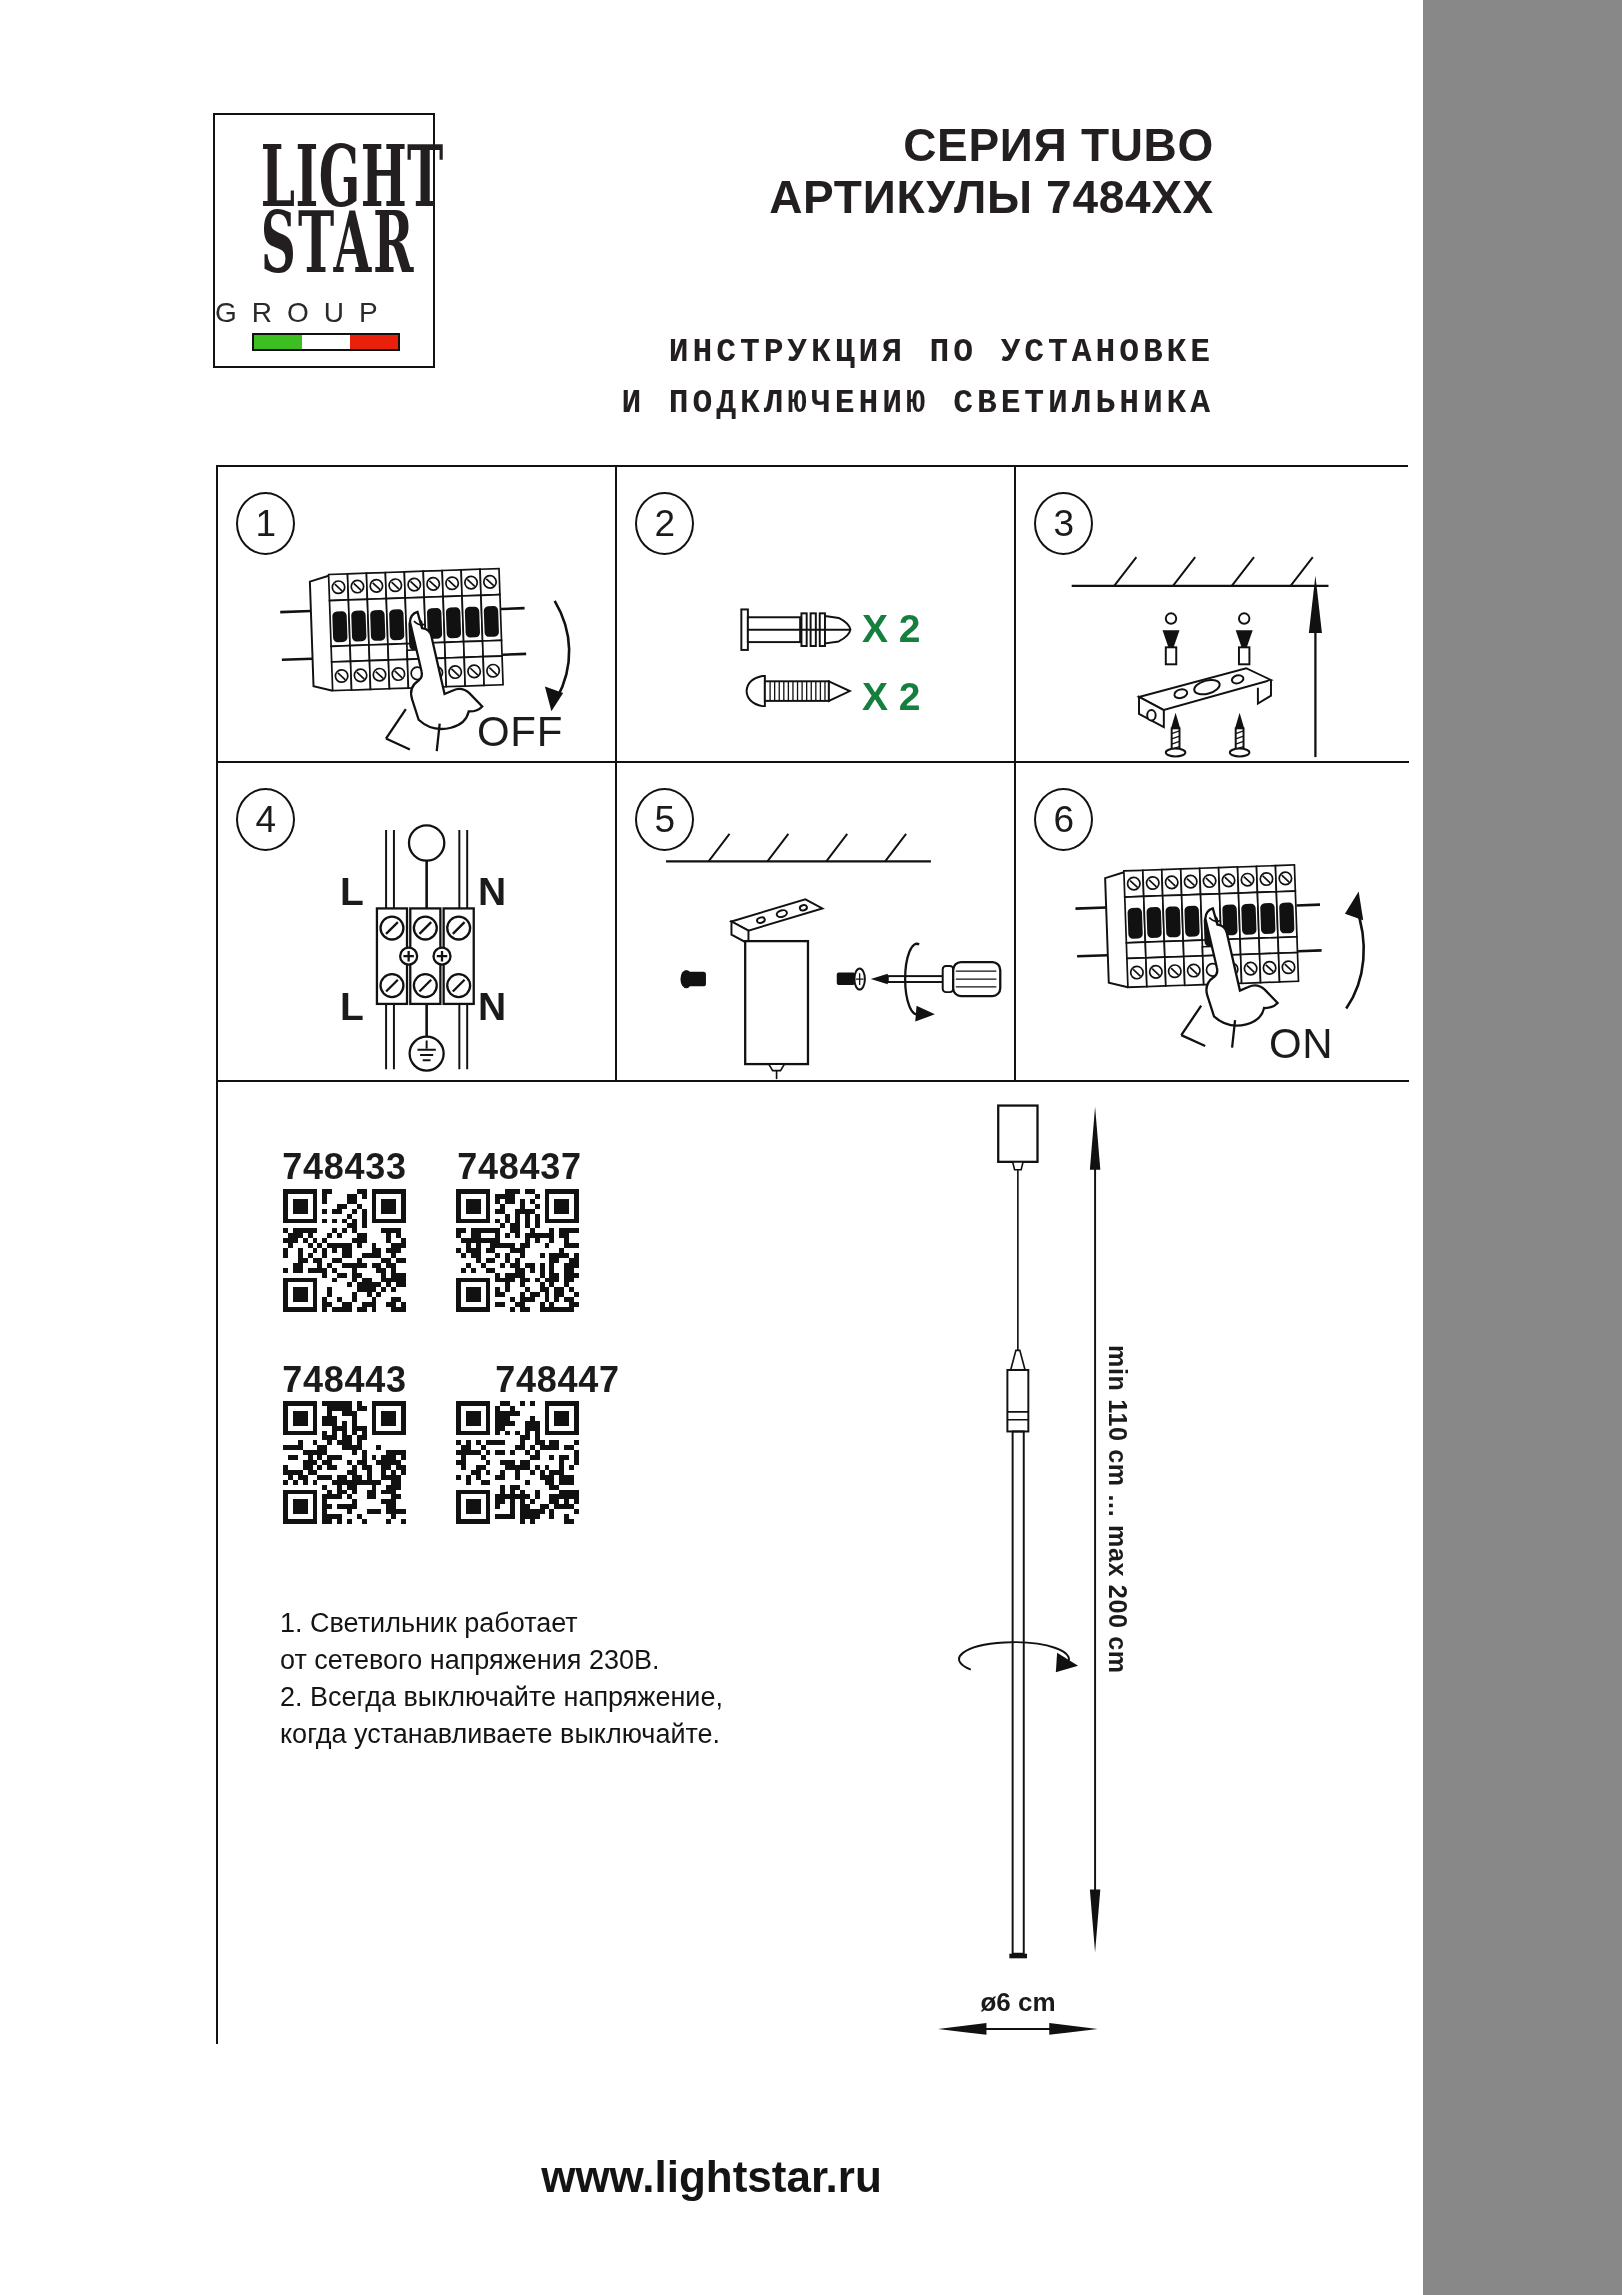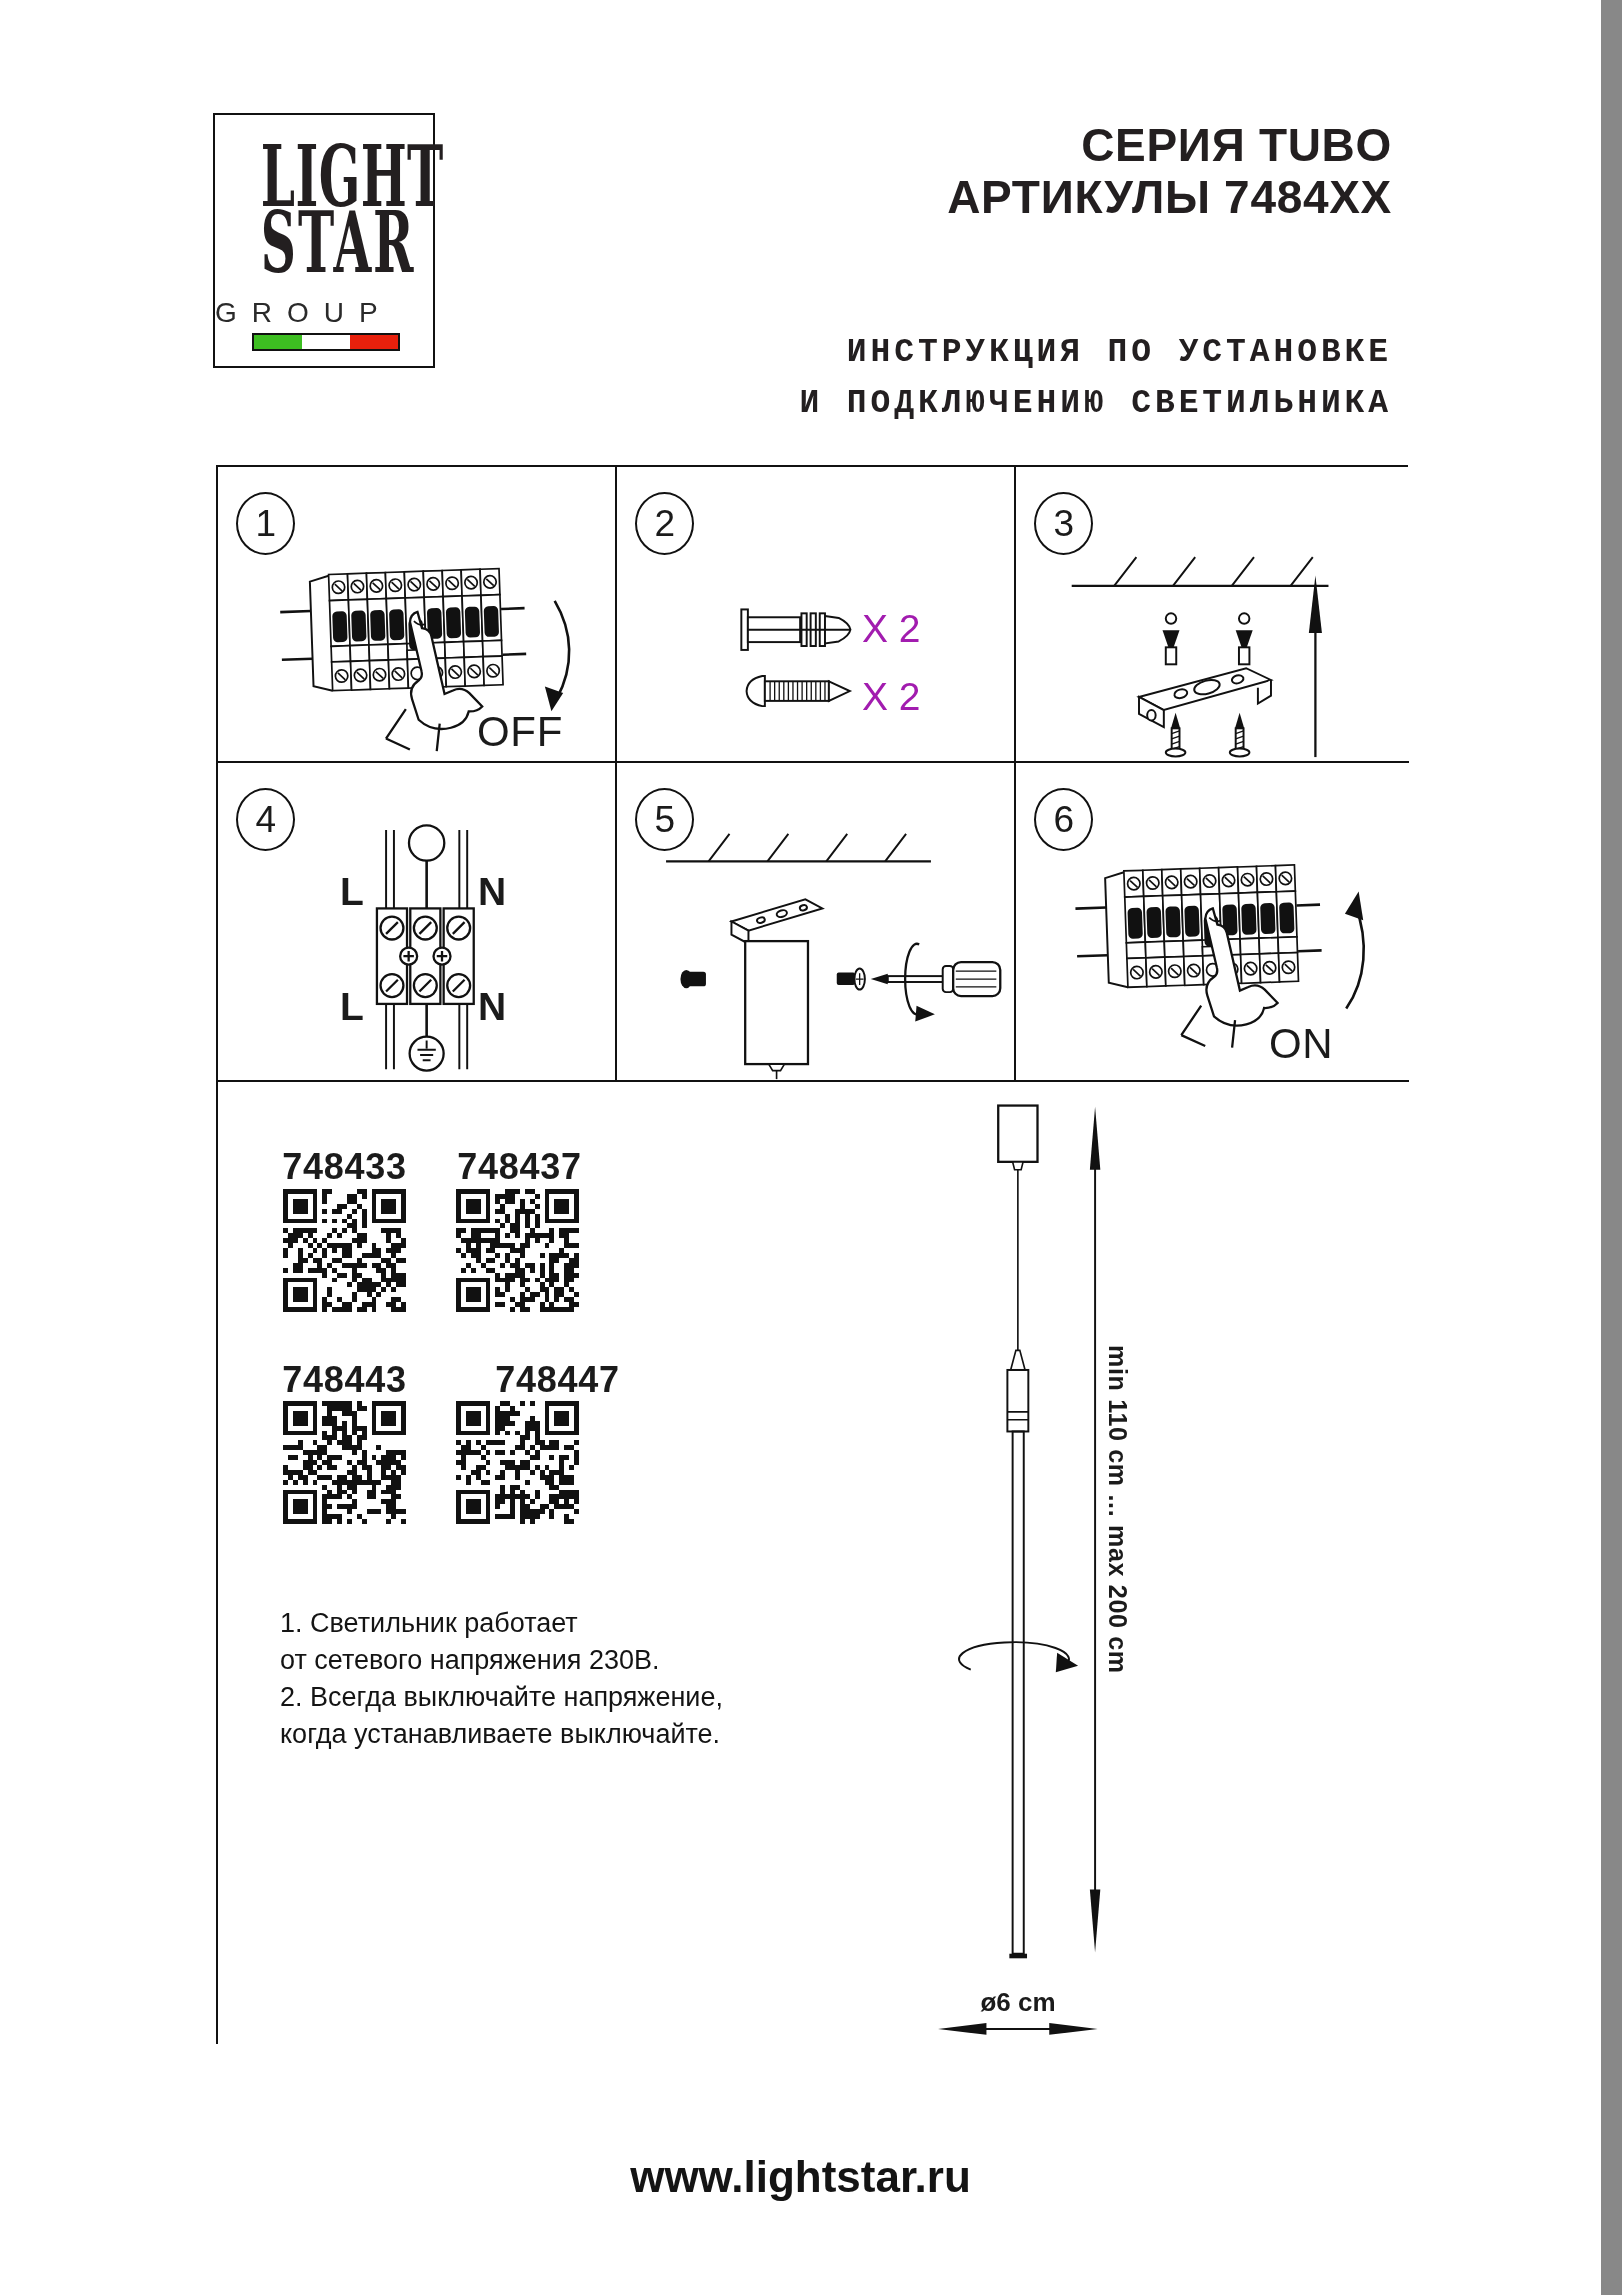--- a/index.html
+++ b/index.html
@@ -1,18 +1,18 @@
 <!DOCTYPE html>
 <html style="font-size:10.5px"><head>
 <meta charset="utf-8">
 <style>
   * { margin:0; padding:0; box-sizing:border-box; }
   html,body { background:#888; }
   .page {
-    position:relative; width:1601px; height:2295px; background:#ffffff;
+    position:relative; width:1423px; height:2295px; background:#ffffff;
     font-family:"Liberation Sans", sans-serif; color:#1b1b1b; overflow:hidden;
   }
   
   .logo-box { position:absolute; left:213px; top:113px; width:222px; height:255px; border:2.6px solid #111; }
   .logo-serif { position:absolute; left:0; width:100%; text-align:center;
     font-family:"DejaVu Serif", serif; font-weight:bold; font-size:84px; line-height:1;
     transform:scaleX(0.58); letter-spacing:0.7px; color:#231f20; }
   .logo-l1 { top:19.6px; }
   .logo-l2 { top:86px; letter-spacing:3.3px; }
   .logo-group { position:absolute; top:182px; left:0; width:100%; 
@@ -34,21 +34,21 @@
   .c3 { left:798px; top:0;     width:393px;  height:296px; }
   .c4 { left:0;      top:296px; width:399px;  height:319px; }
   .c5 { left:399px;  top:296px; width:399px;  height:319px; }
   .c6 { left:798px; top:296px; width:393px;  height:319px; }
   .c7 { left:0;      top:615px; width:1192px; height:964px; }
   .cell svg { position:absolute; left:0; top:0; }
   .num-circle { position:absolute; left:18.3px; top:25px; width:59px; height:63px;
     border:2.3px solid #111; border-radius:50%; display:flex; align-items:center; justify-content:center;
     font-size:37px; font-weight:400; color:#1b1b1b; background:#fff; }
   .switch-label { position:absolute; font-size:42px; font-weight:500; letter-spacing:0.7px; color:#1b1b1b; }
-  .qty-label { position:absolute; font-size:39px; font-weight:normal; color:#a21caf; }
+  .qty-label { position:absolute; font-size:39px; font-weight:bold; color:#15803d; }
   .wire-label { position:absolute; font-size:39px; font-weight:bold; color:#1b1b1b; }
   
   .code-label { position:absolute; width:137px; text-align:center; font-size:36px; font-weight:bold; letter-spacing:0.7px; }
   .qr { position:absolute; width:123px; height:123px; }
   .notes { position:absolute; left:62px; top:523px; font-size:27px; line-height:37px; color:#141414; }
   .dim-vertical { position:absolute; left:885px; top:263px; writing-mode:vertical-rl;
     font-size:25px; font-weight:bold; letter-spacing:0.7px; }
   .dim-diameter { position:absolute; left:746px; top:905px; width:108px; text-align:center;
     font-size:26px; font-weight:bold; }
   

